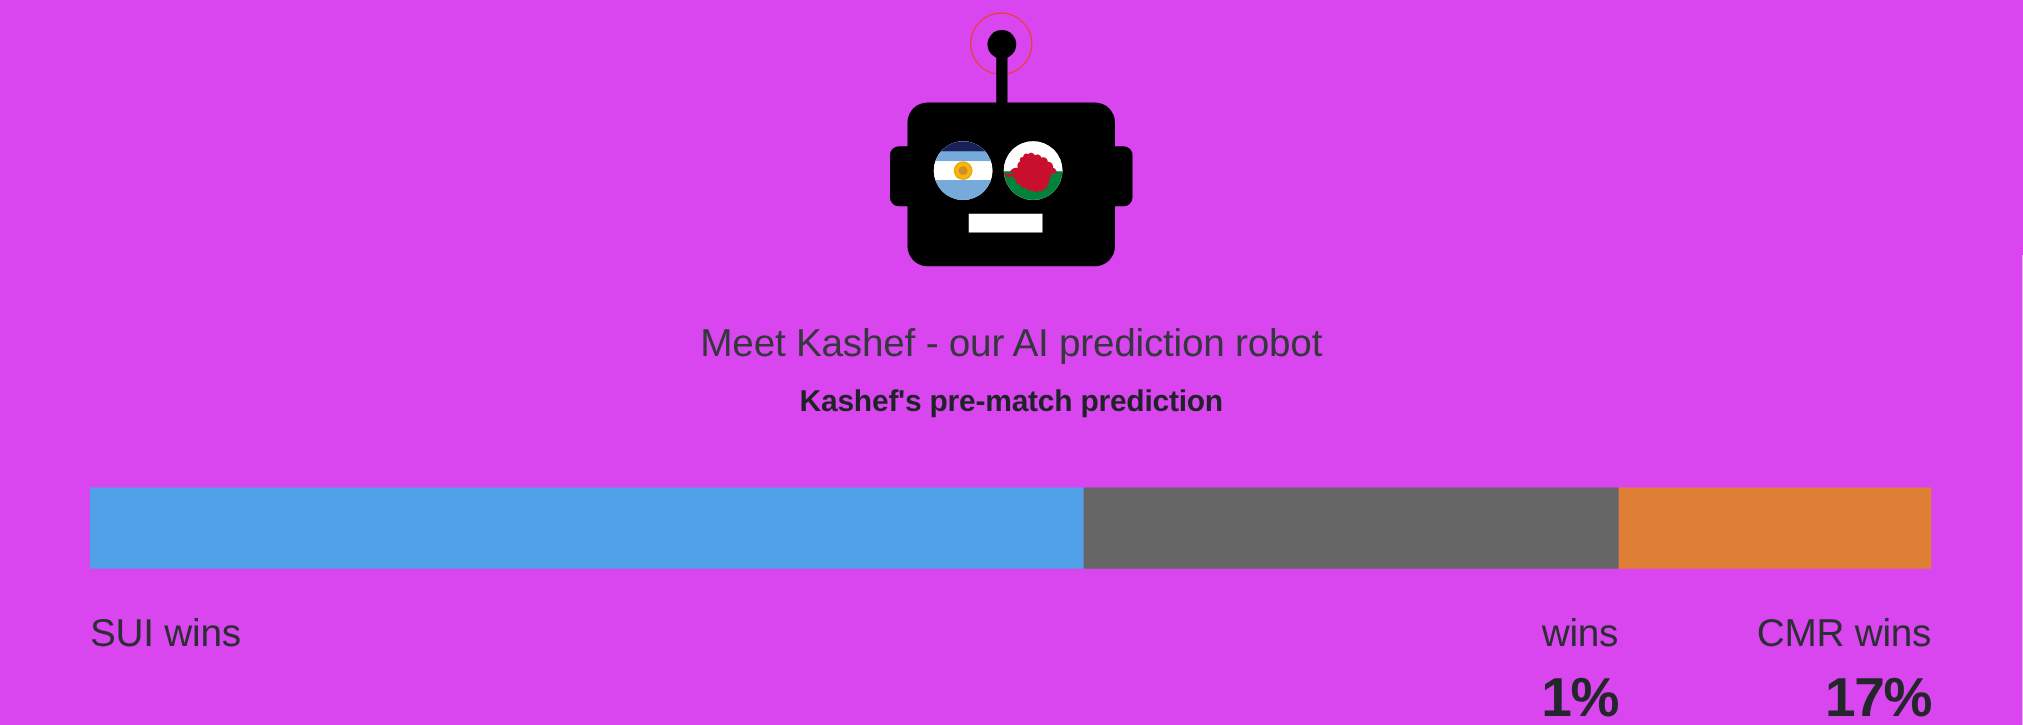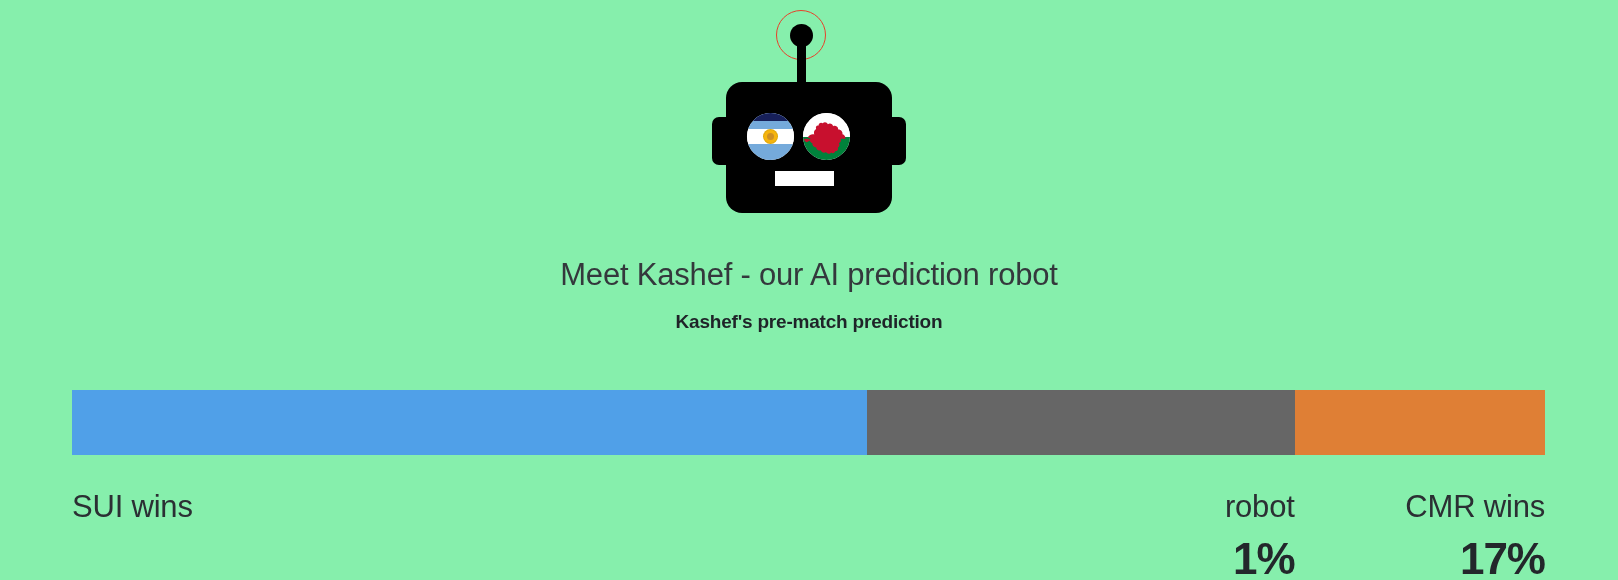--- a/index.html
+++ b/index.html
@@ -12,21 +12,21 @@
     height: 580px;
     font-family: "Liberation Sans", sans-serif;
     color: #2b2f33;
     overflow: hidden;
   }
 
   .page {
     position: relative;
     width: 1618px;
     height: 580px;
-    background: #86efac;
+    background: #d946ef;
   }
 
   
   .robot {
     position: absolute;
     left: 0;
     right: 0;
     top: 0;
     height: 228px;
   }
@@ -163,21 +163,21 @@
     text-align: center;
   }
   .caption-sub {
     font-size: 31px;
     font-weight: 400;
     color: #34383c;
     letter-spacing: -0.2px;
     line-height: 46px;
   }
   .caption-main {
-    font-size: 19px;
+    font-size: 24px;
     font-weight: 700;
     color: #1f2328;
     letter-spacing: -0.2px;
     line-height: 46px;
     margin-top: 1px;
   }
 
   
   .bar-area {
     position: absolute;
@@ -281,21 +281,21 @@
       <div class="seg" id="seg0" style="width: 54%; background: rgb(80, 160, 232);"></div>
       <div class="seg" id="seg1" style="width: 29%; background: rgb(102, 102, 102);"></div>
       <div class="seg" id="seg2" style="width: 17%; background: rgb(223, 127, 53);"></div>
     </div>
 
     <div class="labels">
       <div class="lab lab-left" id="lab0">
         <div class="name">SUI wins</div>
       </div>
       <div class="lab lab-mid" id="lab1" style="right: 17%;">
-        <div class="name">robot</div>
+        <div class="name">wins</div>
         <div class="pct">1%</div>
       </div>
       <div class="lab lab-right" id="lab2" style="right: 0%;">
         <div class="name">CMR wins</div>
         <div class="pct">17%</div>
       </div>
     </div>
   </div>
 
 </div>

